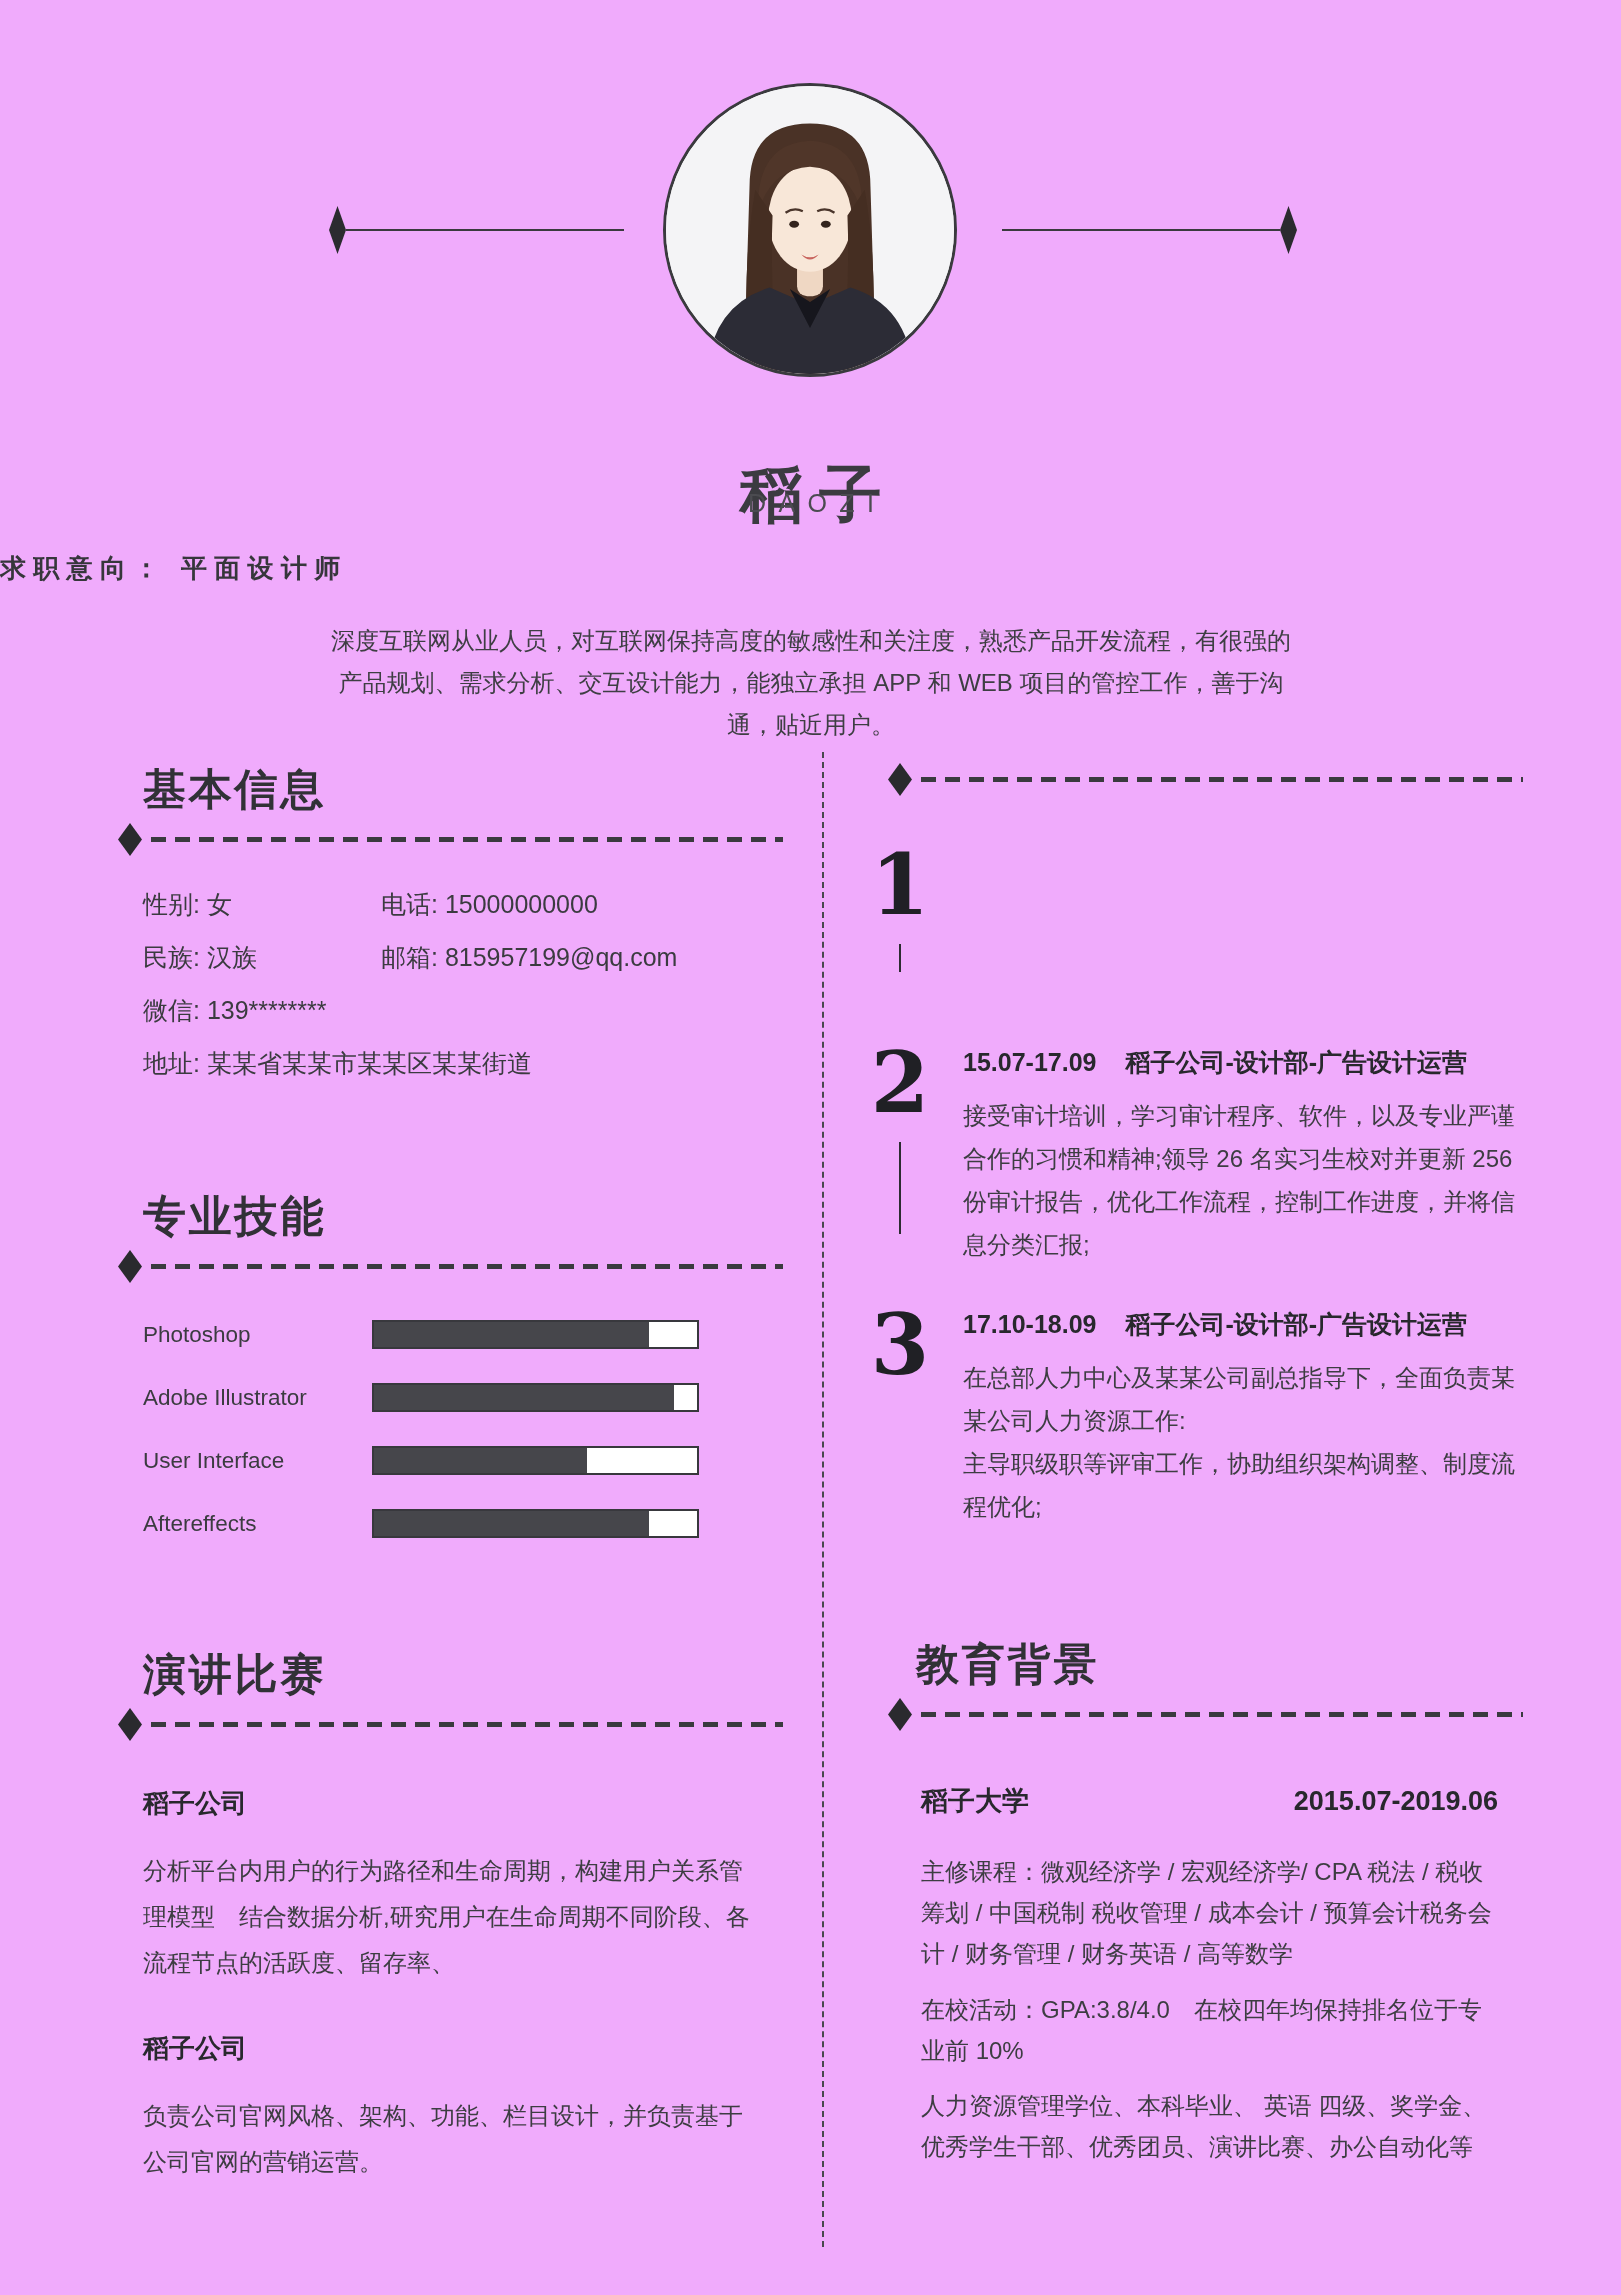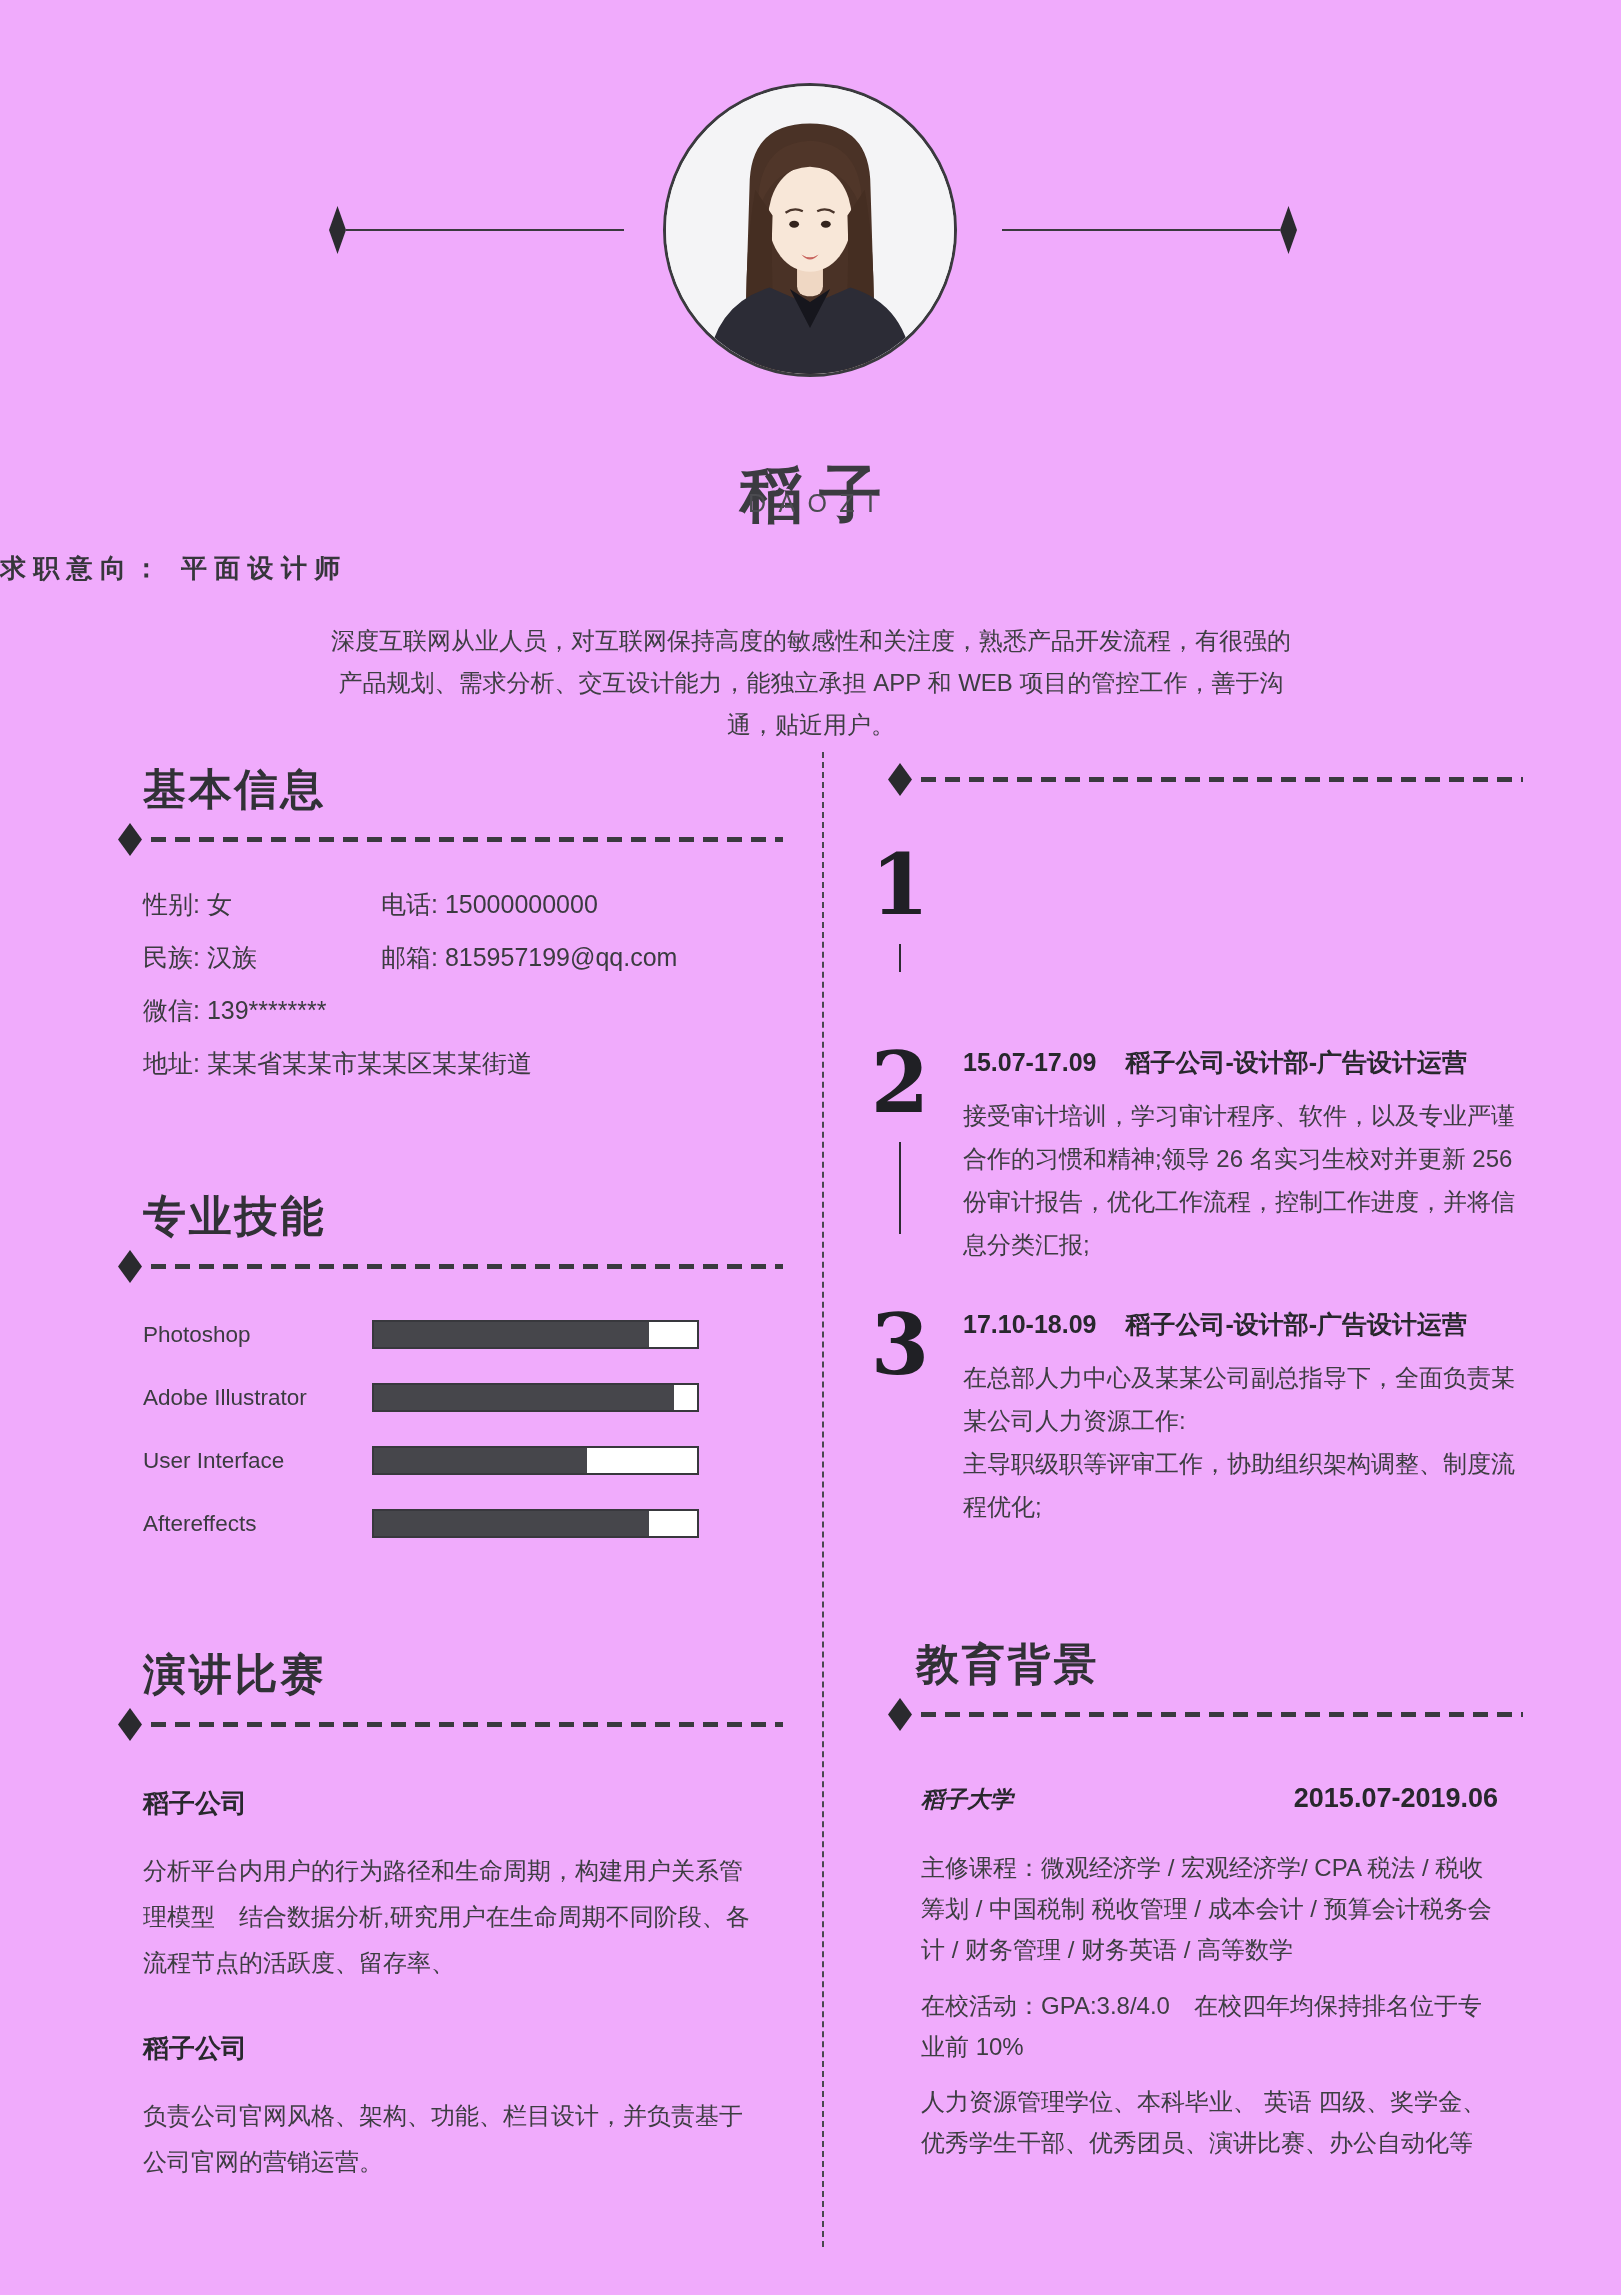--- a/index.html
+++ b/index.html
@@ -66,21 +66,21 @@
   .big-num{font-family:"DejaVu Serif","Liberation Serif",serif;font-weight:700;font-size:84px;
     line-height:69px;color:#202025;}
   .vline{width:2.8px;flex:1;background:#2c2c31;margin:25px 0 32px;min-height:28px;}
   .job-body{flex:1;margin-left:33px;}
   .job-head{display:flex;gap:29px;font-size:25px;font-weight:800;color:#28282d;line-height:29px;}
   .job-desc{margin:17px 0 0 0;font-size:24px;line-height:43px;color:#3d3d42;white-space:pre-line;}
 
   
   .edu{padding-left:51px;padding-right:25px;}
   .edu-head{display:flex;justify-content:space-between;align-items:baseline;margin-top:52px;}
-  .edu-school{font-size:23px;font-weight:800;color:#28282d;font-style:italic;}
+  .edu-school{font-size:27px;font-weight:800;color:#28282d;}
   .edu-period{font-size:27px;font-weight:800;color:#28282d;}
   .edu p{font-size:24px;line-height:41px;color:#3d3d42;margin:14.6px 0 0 0;}
   .edu p:first-of-type{margin-top:32px;}
 </style>
 </head>
 <body>
 
 <div class="page">
 
   <div class="deco left">

